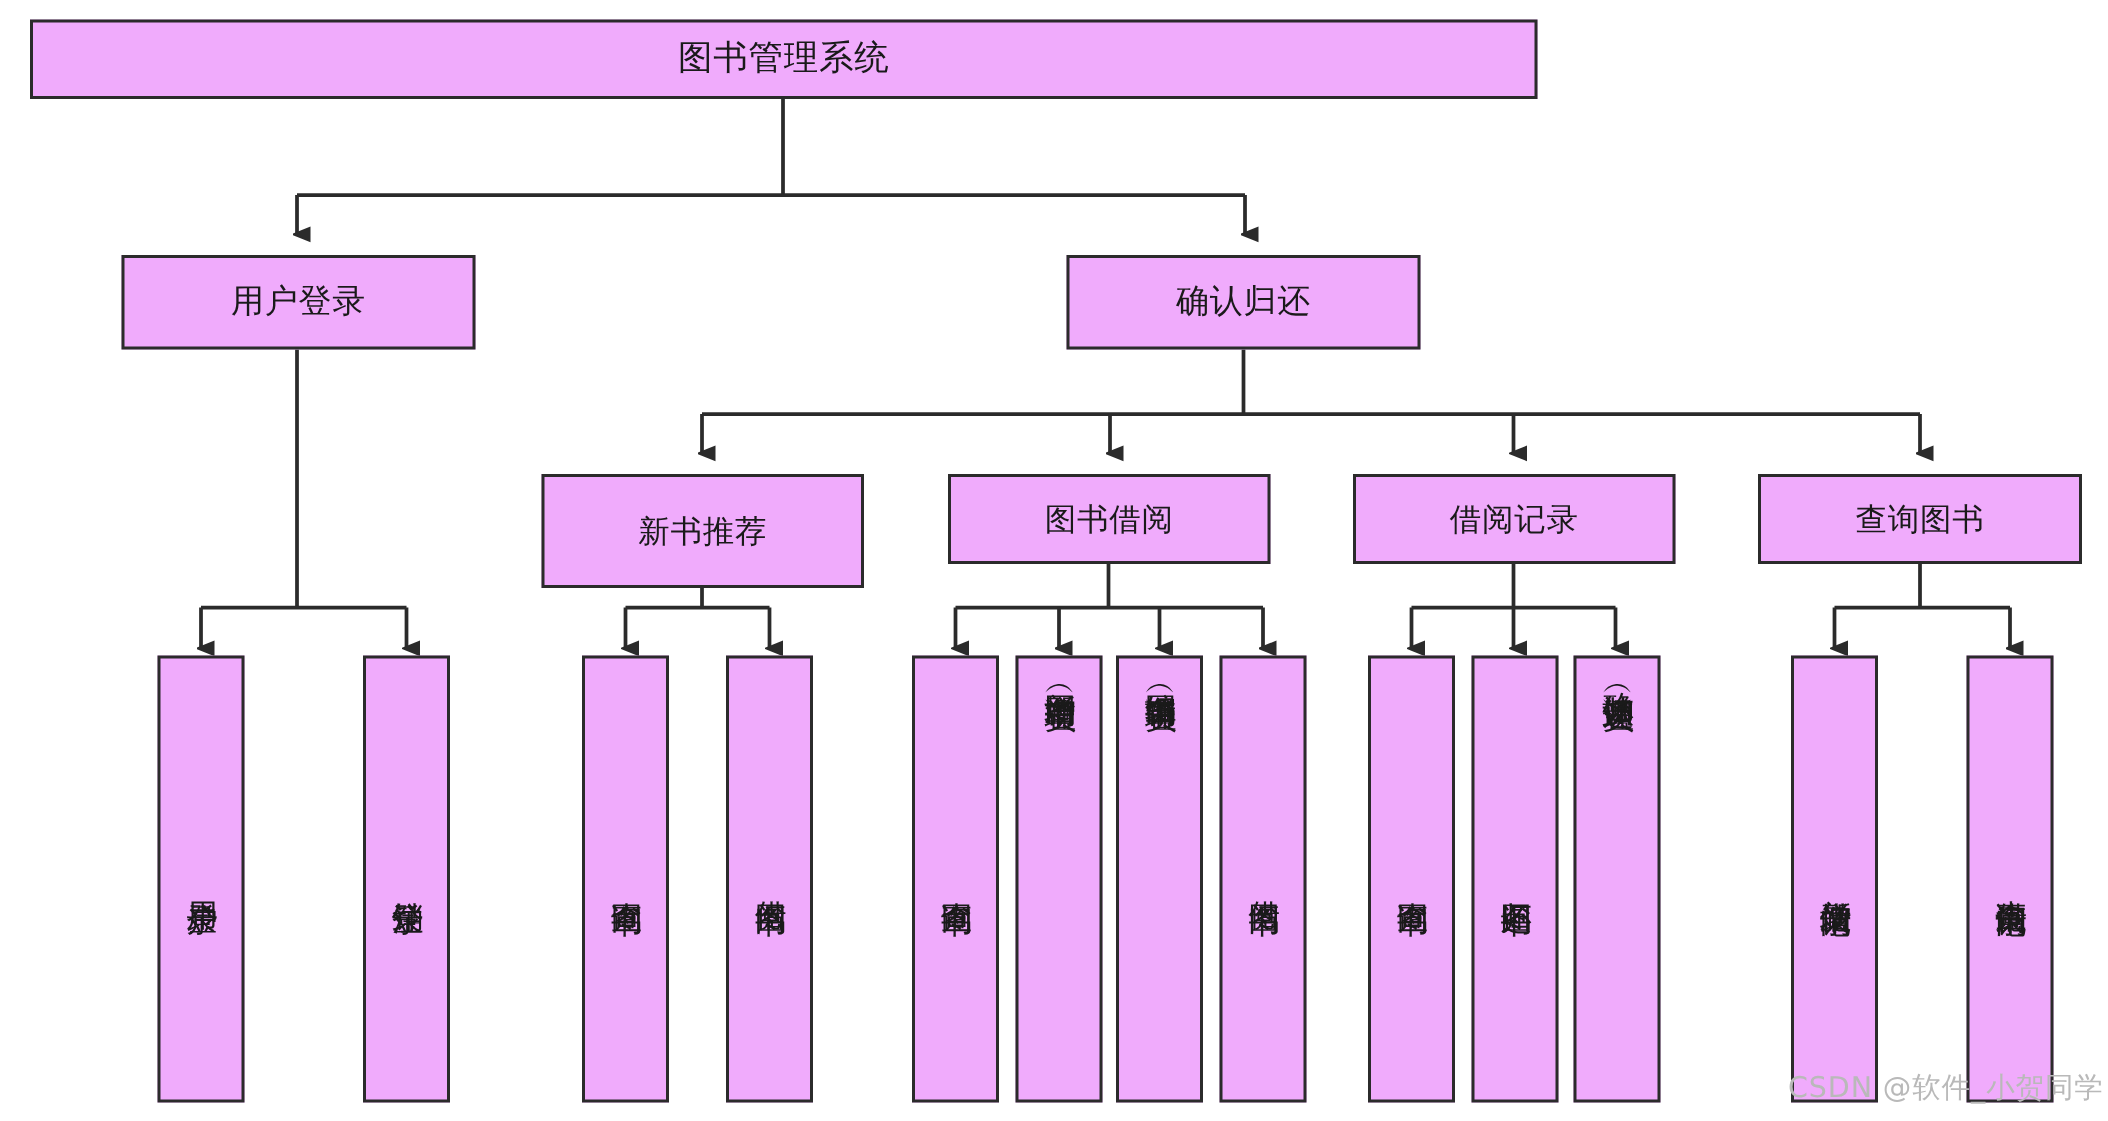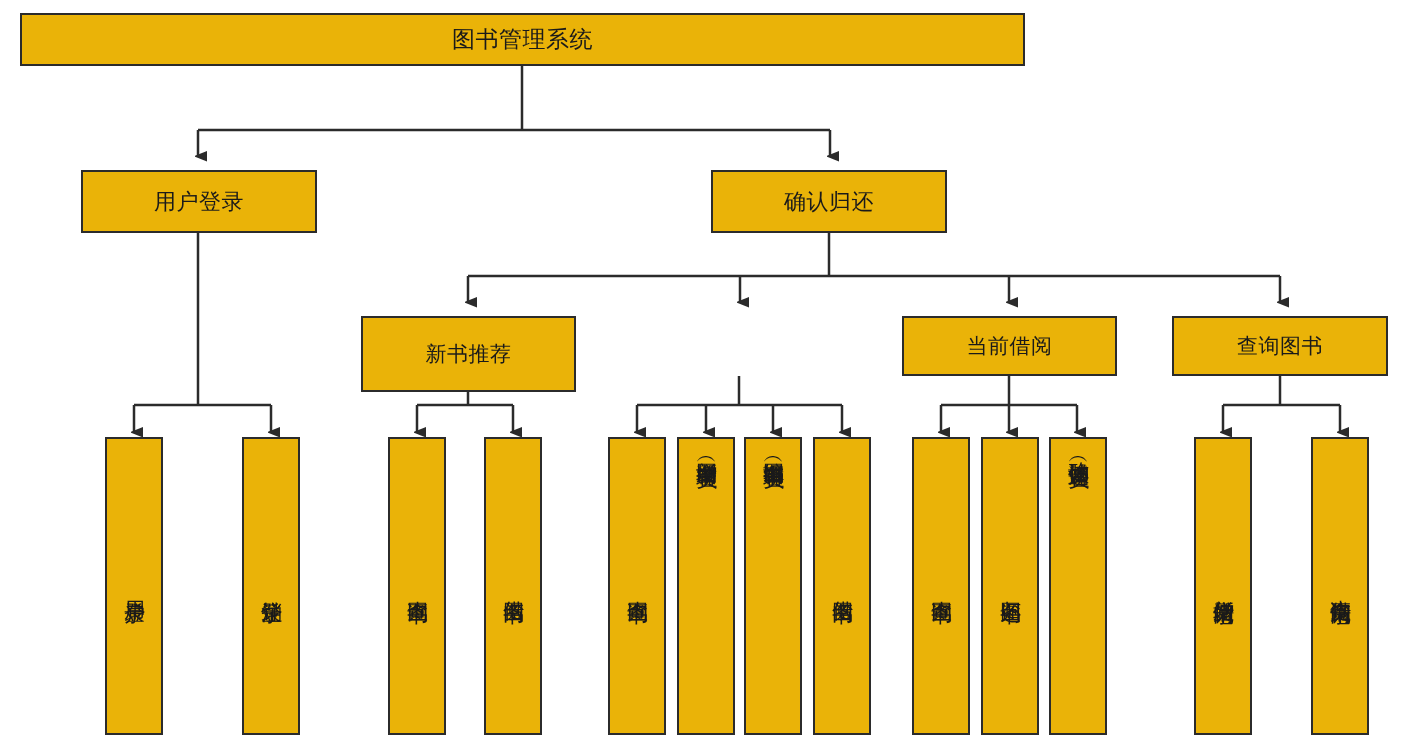--- a/index.html
+++ b/index.html
@@ -22,21 +22,21 @@
     left: 0;
     top: 0;
     width: 1405px;
     height: 747px;
     pointer-events: none;
   }
   .node {
     position: absolute;
     box-sizing: border-box;
     border: 2.5px solid #2b2b2b;
-    background: #eab308;
+    background: #f0abfc;
     display: flex;
     align-items: center;
     justify-content: center;
     color: #1a1a1a;
   }
   .node .label {
     display: block;
     text-align: center;
     line-height: 1.25;
     letter-spacing: 0.5px;
@@ -135,23 +135,26 @@
   </div>
 
   <div class="node level1" style="left:711px; top:170px; width:236px; height:63px;">
     <span class="label">确认归还</span>
   </div>
 
   <div class="node level2" style="left:361px; top:316px; width:215px; height:76px;">
     <span class="label">新书推荐</span>
   </div>
 
+  <div class="node level2" style="left:632px; top:316px; width:215px; height:60px;">
+    <span class="label">图书借阅</span>
+  </div>
 
   <div class="node level2" style="left:902px; top:316px; width:215px; height:60px;">
-    <span class="label">当前借阅</span>
+    <span class="label">借阅记录</span>
   </div>
 
   <div class="node level2" style="left:1172px; top:316px; width:216px; height:60px;">
     <span class="label">查询图书</span>
   </div>
 
   <div class="node leaf" style="left:105px; top:437px; width:58px; height:298px; align-items:center;">
     <span class="label">用户登录</span>
   </div>
 
@@ -196,14 +199,15 @@
   </div>
 
   <div class="node leaf" style="left:1194px; top:437px; width:58px; height:298px; align-items:center;">
     <span class="label">新增借阅记录</span>
   </div>
 
   <div class="node leaf" style="left:1311px; top:437px; width:58px; height:298px; align-items:center;">
     <span class="label">查询借阅记录</span>
   </div>
 
+  <div class="watermark">CSDN @软件_小贺同学</div>
 
 </div>
 
 </body></html>

